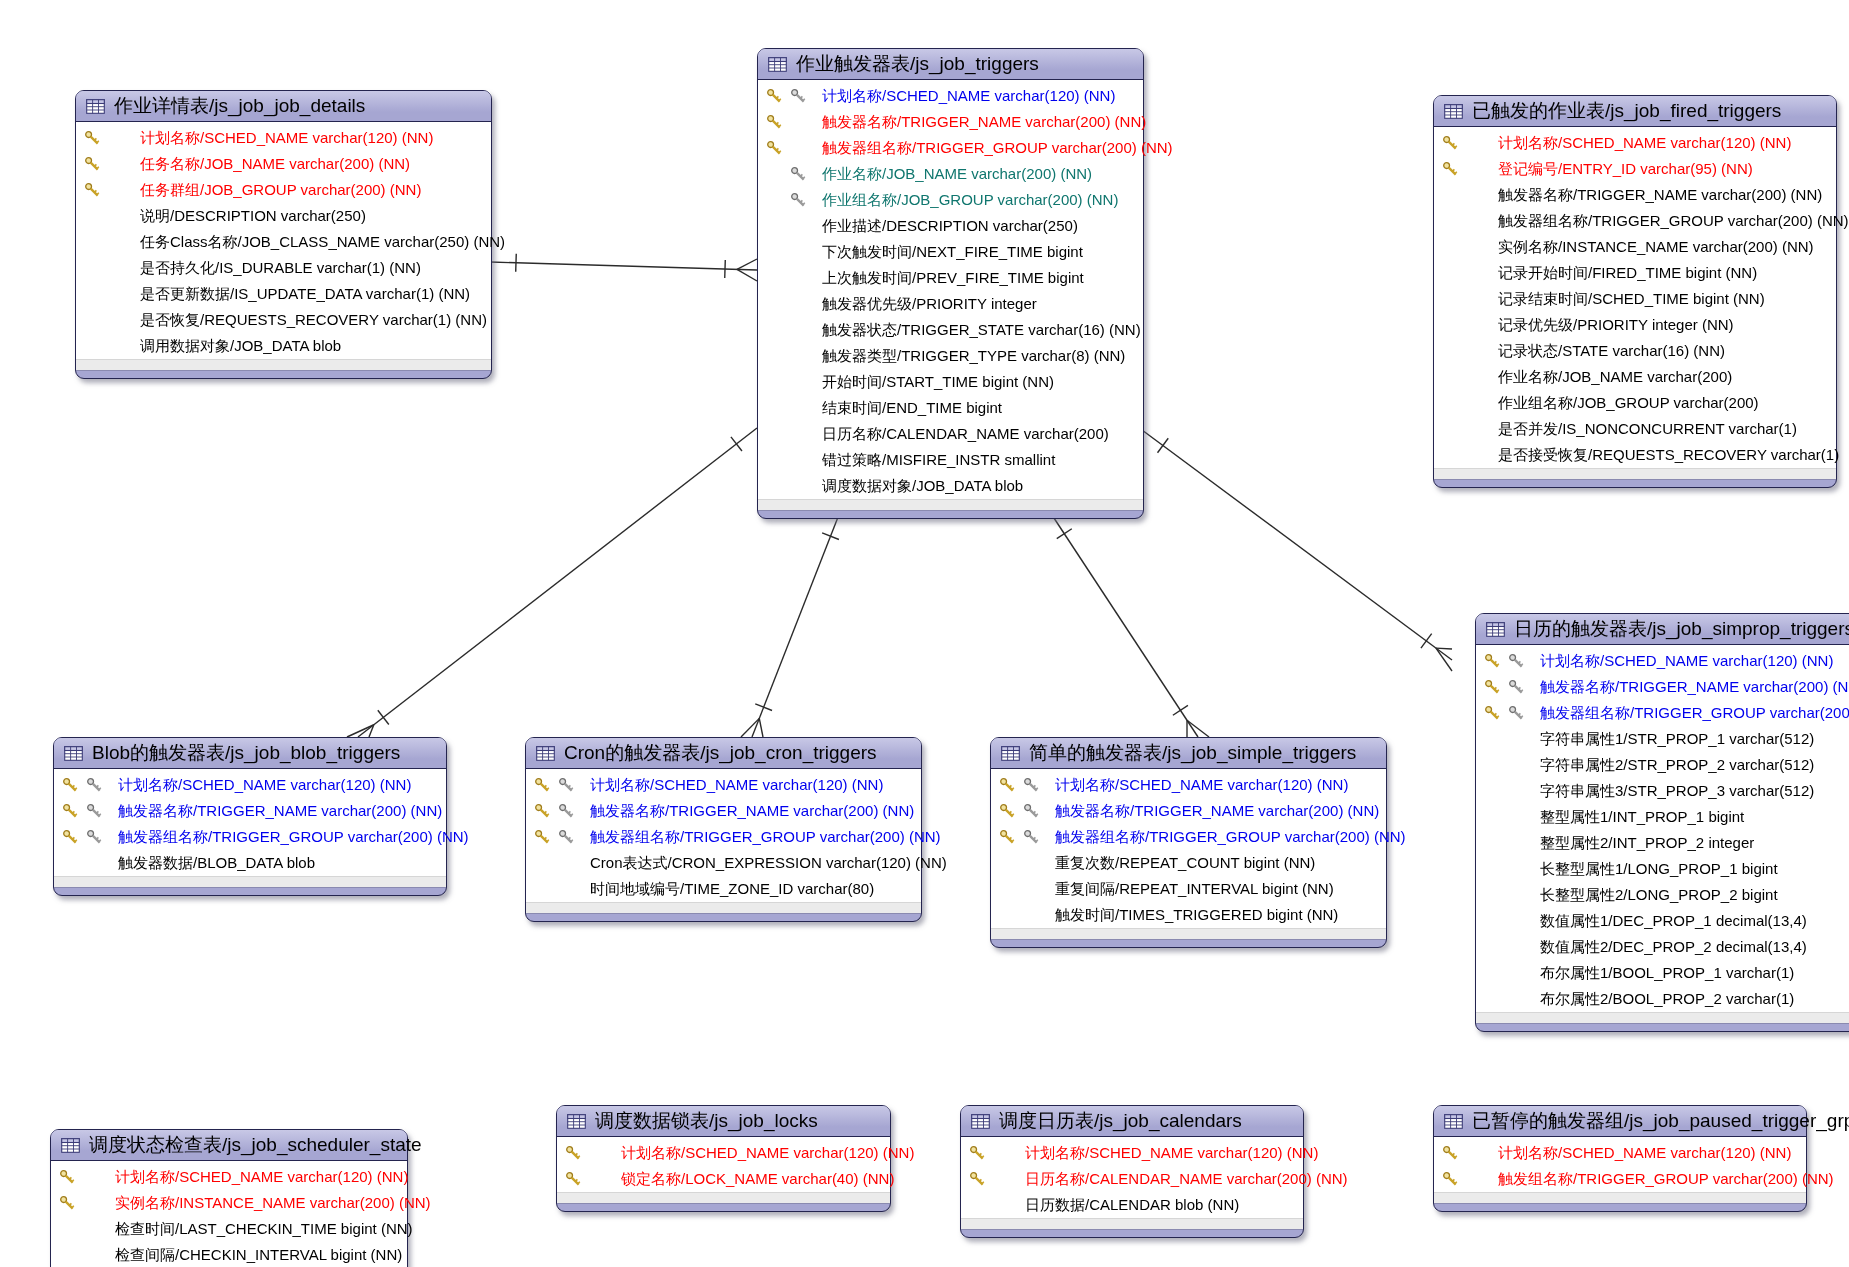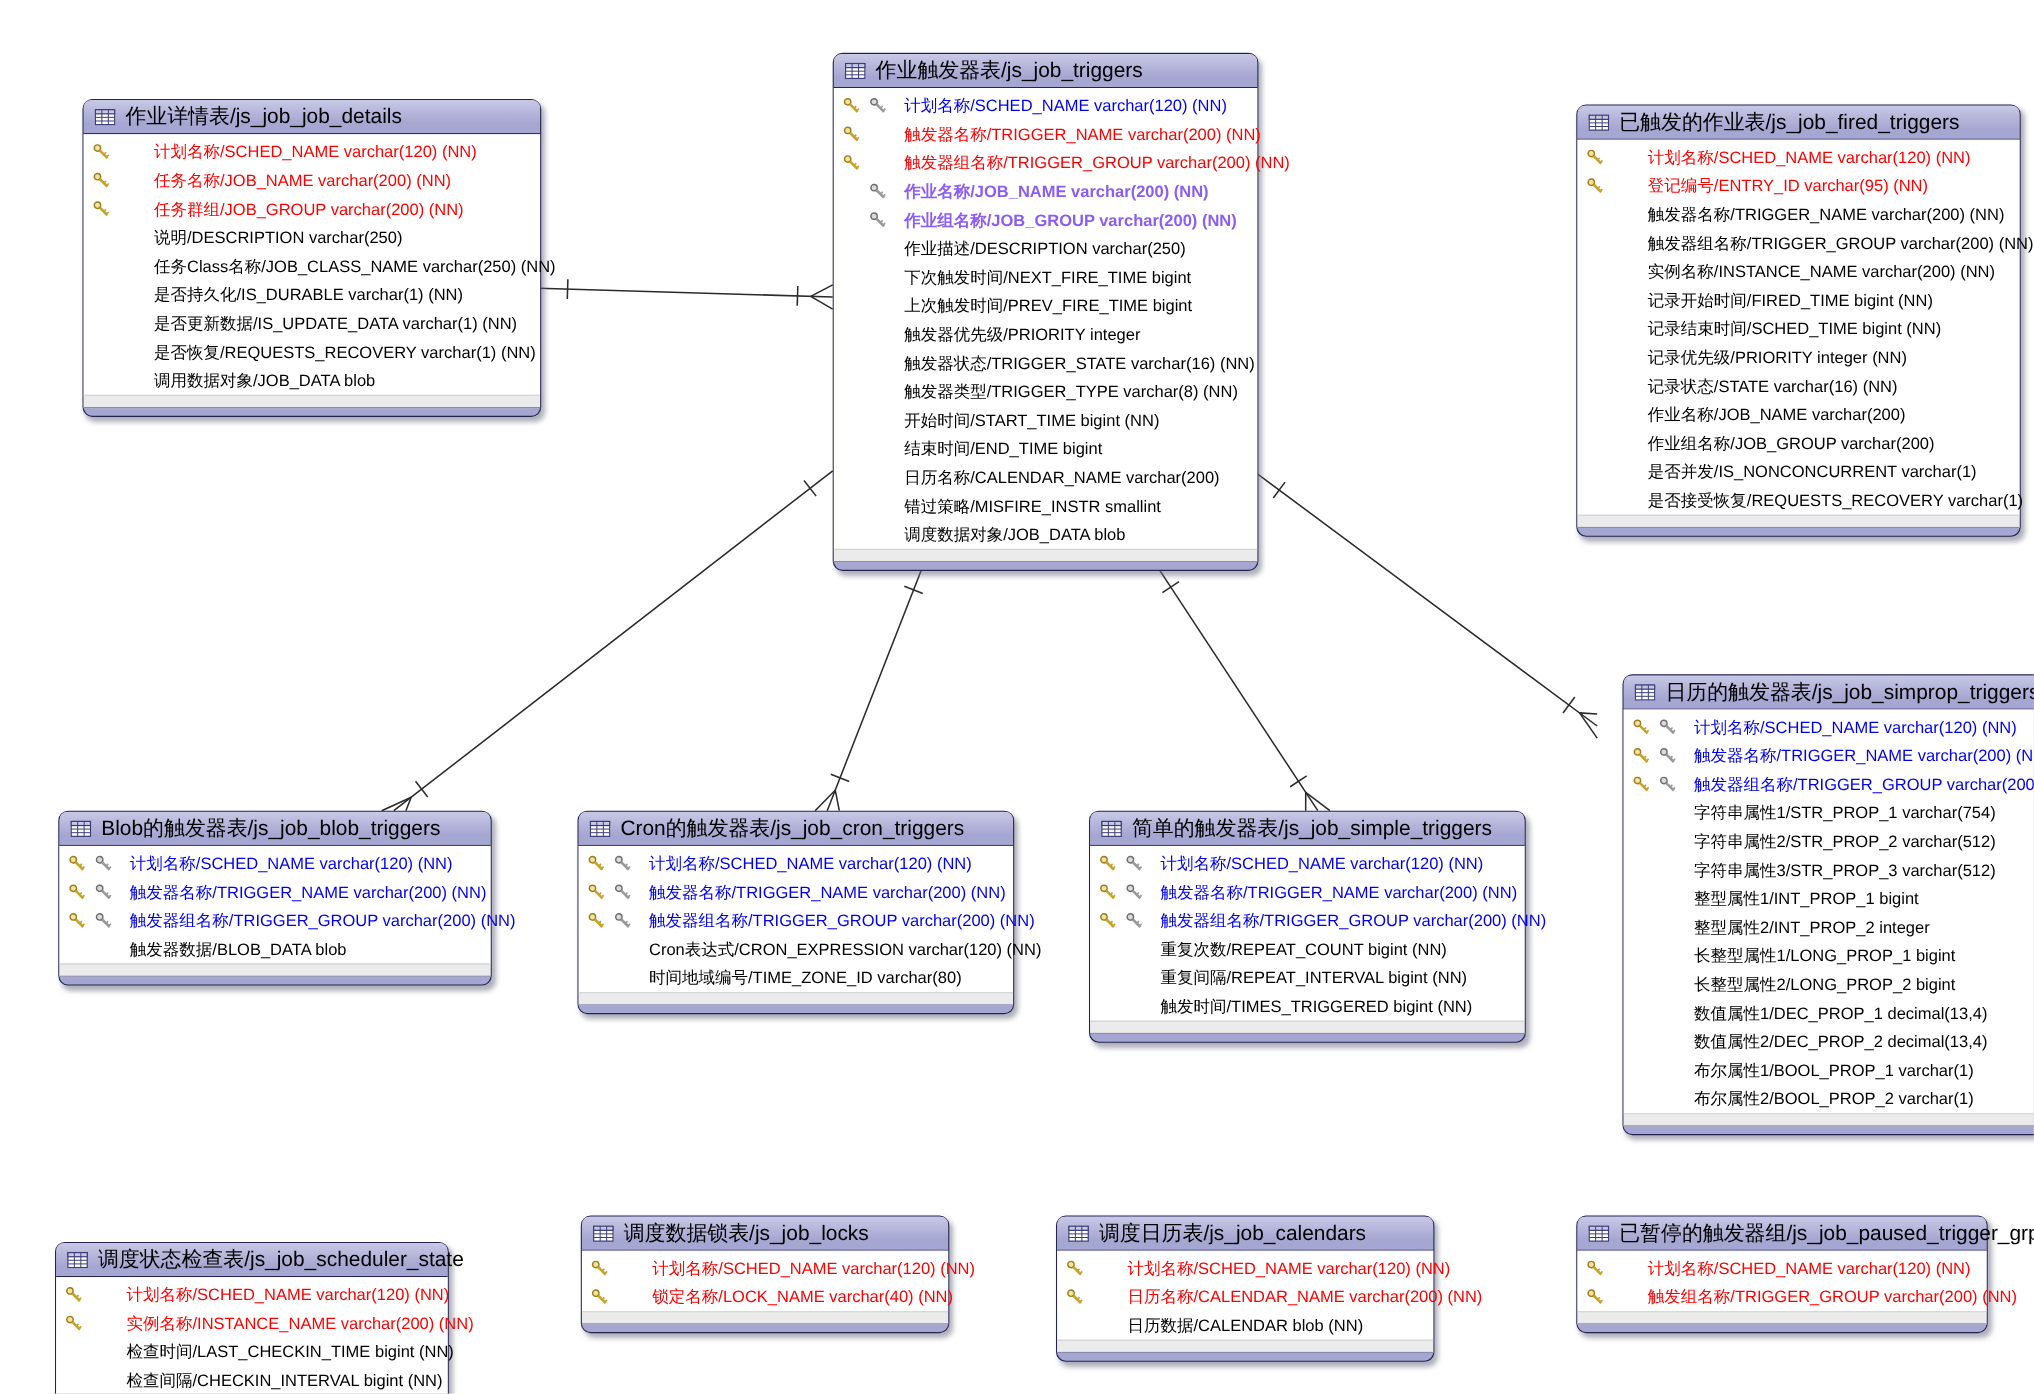--- a/index.html
+++ b/index.html
@@ -14,21 +14,21 @@
   .etable-title{font-size:19px;color:#000;white-space:nowrap;}
   .etable-body{background:#ffffff;padding-top:3px;}
   .etable-footer{height:10px;background:#EBEBEB;border-top:1px solid #D6D6D6;border-bottom:1px solid #8A8AB0;}
   .erow{height:26px;display:flex;align-items:center;padding-left:8px;white-space:nowrap;}
   .slot{width:24px;flex:0 0 24px;display:flex;align-items:center;justify-content:flex-start;}
   .key{width:16px;height:16px;display:block;}
   .tbl-icon{width:19px;height:15px;display:block;flex:0 0 19px;}
   .erow-label{font-size:15px;margin-left:8px;}
   .role-pk{color:#FF0000;}
   .role-pkfk{color:#0000EE;}
-  .role-fk{color:#8b5cf6;font-weight:bold;}
+  .role-fk{color:#0f766e;}
   .role-normal{color:#000000;}
   line,path.rel{stroke:#2B2B2B;stroke-width:1.4;fill:none;}
 </style>
 </head>
 <body>
 
 <div id="canvas">
   <svg id="rels" width="1849" height="1267">
       <g>
         <line x1="490" y1="262" x2="757" y2="270"></line>
@@ -419,21 +419,21 @@
                 <circle cx="4.6" cy="4.6" r="2.9" fill="#DCDCDC" stroke="#6E6E6E" stroke-width="1.3"></circle>
                 <path d="M6.7 6.7 L13.7 13.7" stroke="#9A9A9A" stroke-width="2.4" fill="none"></path>
                 <path d="M10.4 10.4 L12.4 8.4 M12.8 12.8 L14.8 10.8" stroke="#9A9A9A" stroke-width="1.5" fill="none"></path>
               </svg>
             </span>
             <span class="erow-label role-pkfk">触发器组名称/TRIGGER_GROUP varchar(200) (NN)</span>
           </div>
           <div class="erow">
             <span class="slot"></span>
             <span class="slot"></span>
-            <span class="erow-label role-normal">字符串属性1/STR_PROP_1 varchar(754)</span>
+            <span class="erow-label role-normal">字符串属性1/STR_PROP_1 varchar(512)</span>
           </div>
           <div class="erow">
             <span class="slot"></span>
             <span class="slot"></span>
             <span class="erow-label role-normal">字符串属性2/STR_PROP_2 varchar(512)</span>
           </div>
           <div class="erow">
             <span class="slot"></span>
             <span class="slot"></span>
             <span class="erow-label role-normal">字符串属性3/STR_PROP_3 varchar(512)</span>
@@ -741,21 +741,21 @@
             <span class="erow-label role-normal">检查时间/LAST_CHECKIN_TIME bigint (NN)</span>
           </div>
           <div class="erow">
             <span class="slot"></span>
             <span class="slot"></span>
             <span class="erow-label role-normal">检查间隔/CHECKIN_INTERVAL bigint (NN)</span>
           </div>
         </div>
         <div class="etable-footer"></div>
       </div>
-      <div class="etable" style="left: 528px; top: 1105px; width: 333px;">
+      <div class="etable" style="left: 556px; top: 1105px; width: 333px;">
         <div class="etable-header">
           <svg class="tbl-icon" viewBox="0 0 19 15">
             <rect x="0.7" y="0.7" width="17.6" height="13.6" fill="#FFFFFF" stroke="#3C3C78" stroke-width="1.1"></rect>
             <rect x="0.7" y="0.7" width="17.6" height="3.8" fill="#C6C6E6" stroke="#3C3C78" stroke-width="1.1"></rect>
             <path d="M6.6 0.7 V14.3 M12.5 0.7 V14.3 M0.7 7.7 H18.3 M0.7 11 H18.3" stroke="#3C3C78" stroke-width="0.9" fill="none"></path>
           </svg>
           <span class="etable-title">调度数据锁表/js_job_locks</span>
         </div>
         <div class="etable-body">
           <div class="erow">

